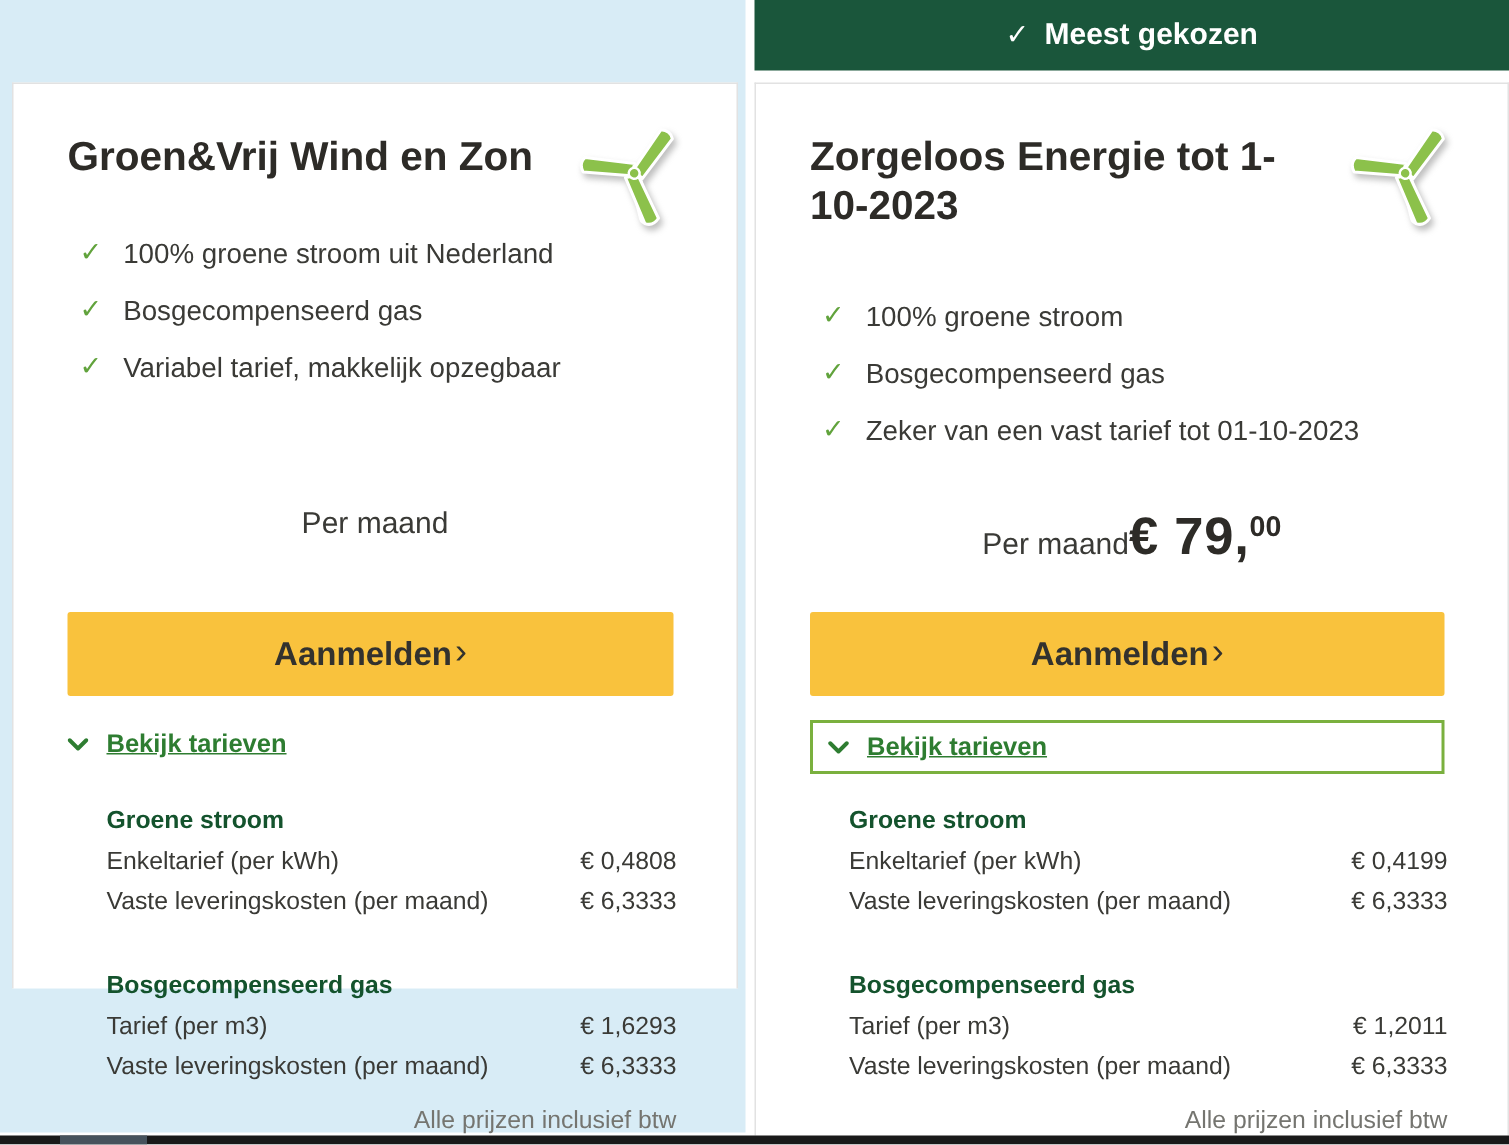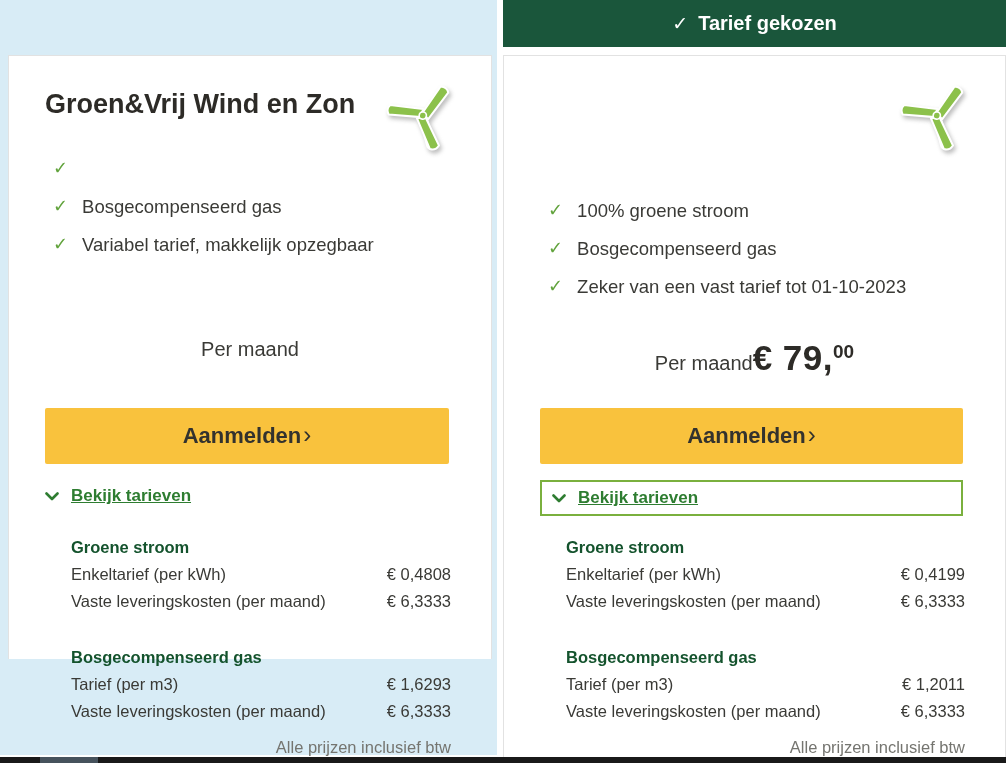--- a/index.html
+++ b/index.html
@@ -81,41 +81,42 @@
 </style>
 </head>
 <body>
 
 <div class="stage">
 
   <div class="left-bg"></div>
 
   <div class="badge">
     <span class="bcheck">✓</span>
-    <span>Tarief gekozen</span>
+    <span>Meest gekozen</span>
   </div>
 
   <div class="card left">
     <h2 class="card-title">Groen&amp;Vrij Wind en Zon</h2>
 
     <svg class="turbine" viewBox="-50 -52 100 104">
       <g transform="translate(-4,-8) rotate(8)">
         <rect x="-4" y="2" width="8" height="40" rx="4" transform="rotate(-22)" fill="#8cc14b" stroke="#ffffff" stroke-width="2.5"></rect>
         <g>
           <path d="M1,-3 L36,-22 Q43,-18 41,-11 L4,7 Z" transform="rotate(-35)" fill="#8cc14b" stroke="#ffffff" stroke-width="2.5" stroke-linejoin="round"></path>
           <path d="M1,-3 L36,-22 Q43,-18 41,-11 L4,7 Z" transform="rotate(85)" fill="#8cc14b" stroke="#ffffff" stroke-width="2.5" stroke-linejoin="round"></path>
           <path d="M1,-3 L36,-22 Q43,-18 41,-11 L4,7 Z" transform="rotate(205)" fill="#8cc14b" stroke="#ffffff" stroke-width="2.5" stroke-linejoin="round"></path>
         </g>
         <circle cx="0" cy="0" r="4.5" fill="#8cc14b" stroke="#ffffff" stroke-width="2"></circle>
       </g>
     </svg>
 
     <ul class="features">
       <li>
         <span class="fcheck">✓</span>
+        <span>100% groene stroom uit Nederland</span>
       </li>
       <li>
         <span class="fcheck">✓</span>
         <span>Bosgecompenseerd gas</span>
       </li>
       <li>
         <span class="fcheck">✓</span>
         <span>Variabel tarief, makkelijk opzegbaar</span>
       </li>
     </ul>
@@ -155,20 +156,21 @@
       <div class="t-row">
         <span>Vaste leveringskosten (per maand)</span>
         <span>€ 6,3333</span>
       </div>
     </div>
 
     <div class="note">Alle prijzen inclusief btw</div>
   </div>
 
   <div class="card right">
+    <h2 class="card-title">Zorgeloos Energie tot 1-10-2023</h2>
 
     <svg class="turbine" viewBox="-50 -52 100 104">
       <g transform="translate(-4,-8) rotate(8)">
         <rect x="-4" y="2" width="8" height="40" rx="4" transform="rotate(-22)" fill="#8cc14b" stroke="#ffffff" stroke-width="2.5"></rect>
         <g>
           <path d="M1,-3 L36,-22 Q43,-18 41,-11 L4,7 Z" transform="rotate(-35)" fill="#8cc14b" stroke="#ffffff" stroke-width="2.5" stroke-linejoin="round"></path>
           <path d="M1,-3 L36,-22 Q43,-18 41,-11 L4,7 Z" transform="rotate(85)" fill="#8cc14b" stroke="#ffffff" stroke-width="2.5" stroke-linejoin="round"></path>
           <path d="M1,-3 L36,-22 Q43,-18 41,-11 L4,7 Z" transform="rotate(205)" fill="#8cc14b" stroke="#ffffff" stroke-width="2.5" stroke-linejoin="round"></path>
         </g>
         <circle cx="0" cy="0" r="4.5" fill="#8cc14b" stroke="#ffffff" stroke-width="2"></circle>

